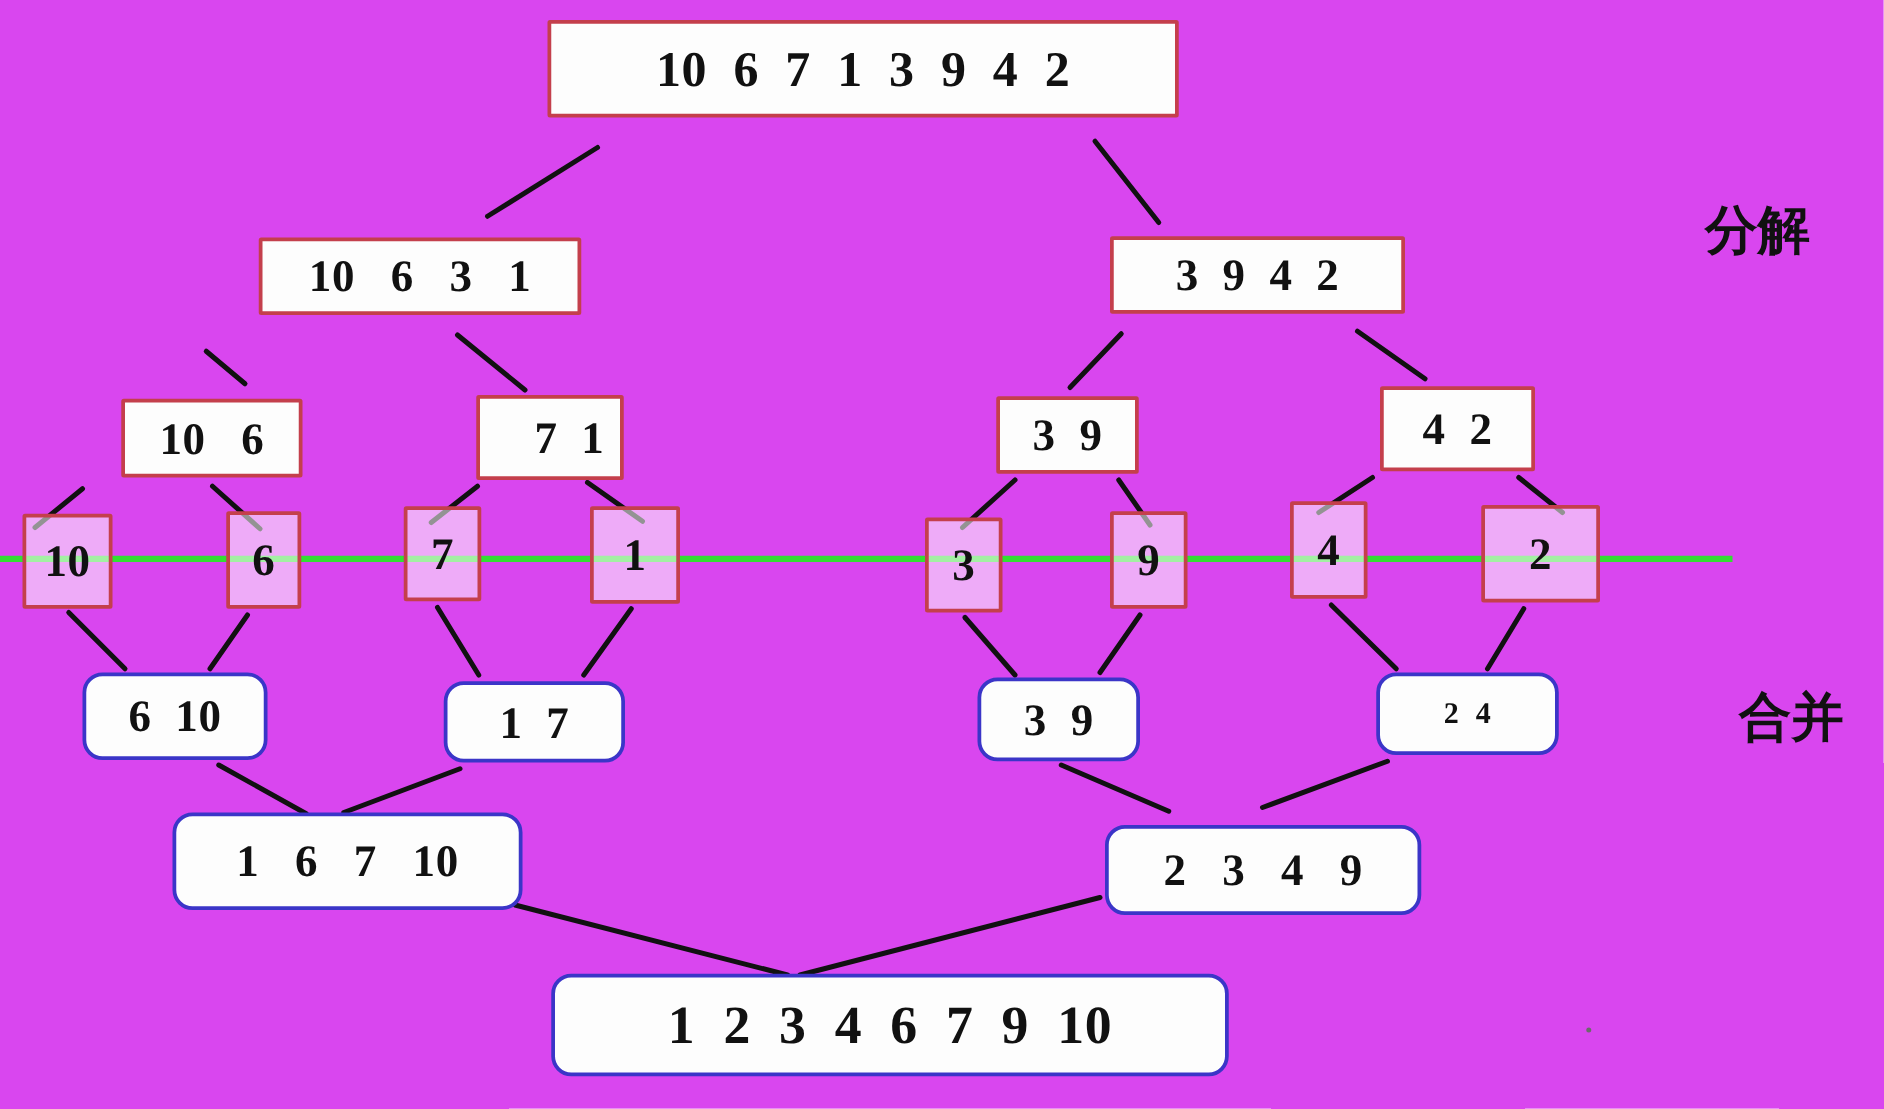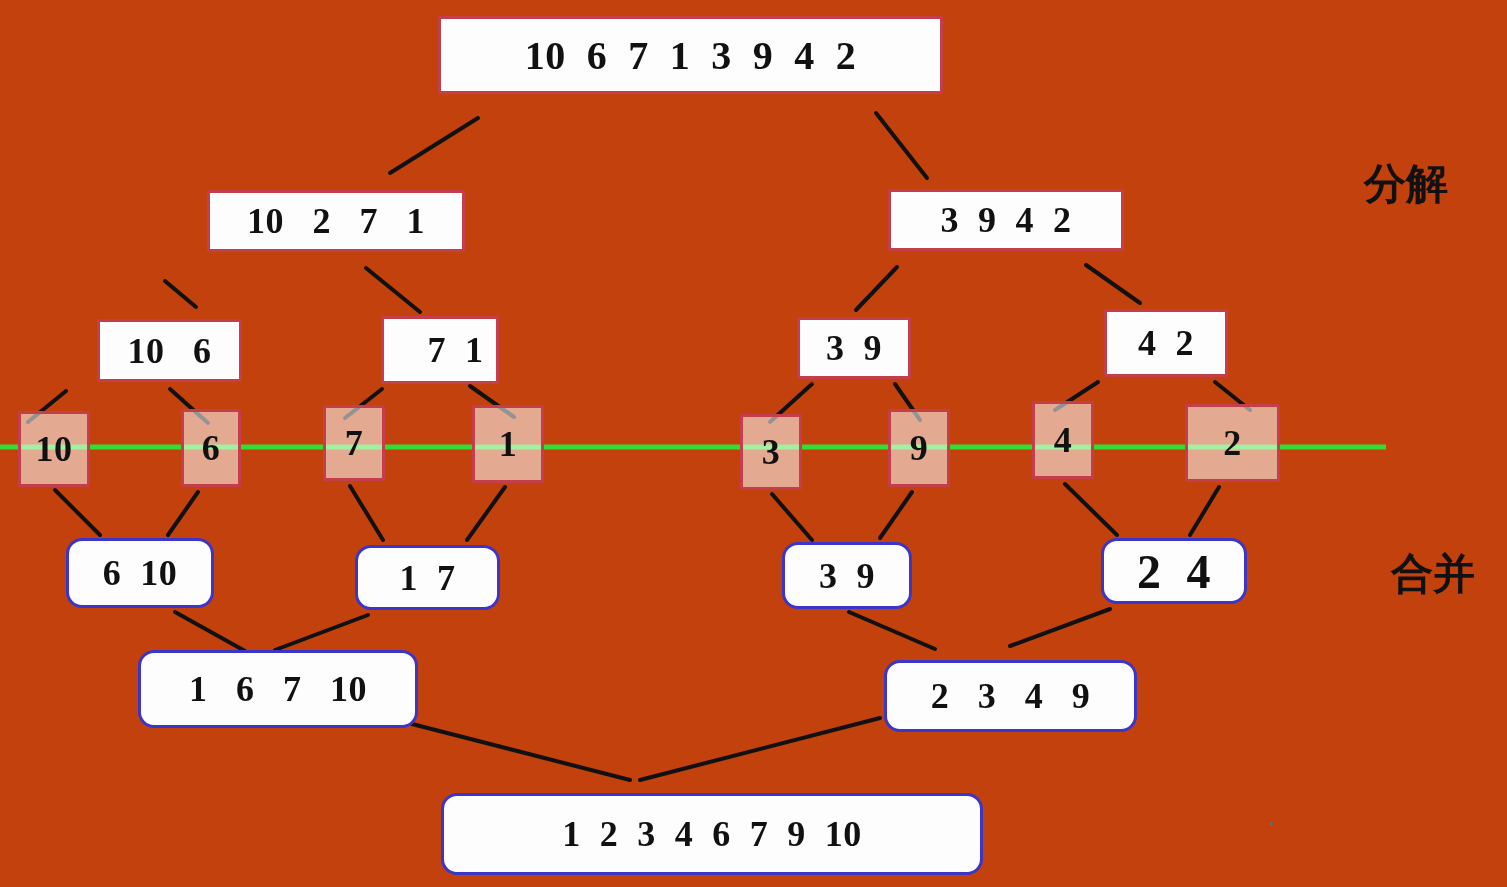--- a/index.html
+++ b/index.html
@@ -7,21 +7,21 @@
     padding: 0;
     background: #ffffff;
   }
   body {
     font-family: "Liberation Serif", "DejaVu Serif", serif;
   }
   #canvas {
     position: relative;
     width: 1507px;
     height: 887px;
-    background: #c2410c;
+    background: #d946ef;
     overflow: hidden;
   }
   #edges, #greenline {
     position: absolute;
     left: 0;
     top: 0;
     width: 1507px;
     height: 887px;
     pointer-events: none;
   }
@@ -104,41 +104,41 @@
       <line x1="412" y1="724" x2="630" y2="780" stroke="#111111" stroke-width="4" stroke-linecap="round"></line>
       <line x1="880" y1="718" x2="640" y2="780" stroke="#111111" stroke-width="4" stroke-linecap="round"></line>
     </svg>
 
   <svg id="greenline" viewBox="0 0 1507 887" preserveAspectRatio="none">
       <line x1="0" y1="447" x2="1386" y2="447" stroke="#33dd33" stroke-width="5"></line>
     </svg>
 
   <div id="nodes-layer">
       <div class="node split" style="left: 438px; top: 16px; width: 505px; height: 78px; font-size: 40px;">10  6  7  1  3  9  4  2</div>
-      <div class="node split" style="left: 207px; top: 190px; width: 258px; height: 62px; font-size: 36px;">10   2   7   1</div>
+      <div class="node split" style="left: 207px; top: 190px; width: 258px; height: 62px; font-size: 36px;">10   6   3   1</div>
       <div class="node split" style="left: 888px; top: 189px; width: 236px; height: 62px; font-size: 36px;">3  9  4  2</div>
       <div class="node split" style="left: 75px; top: 319px; width: 145px; height: 63px; font-size: 36px; margin-left: 22px;">10   6</div>
       <div class="node split" style="left: 381px; top: 316px; width: 118px; height: 68px; font-size: 36px; padding-left: 31px;">7  1</div>
       <div class="node split" style="left: 797px; top: 317px; width: 114px; height: 62px; font-size: 36px;">3  9</div>
       <div class="node split" style="left: 1104px; top: 309px; width: 124px; height: 68px; font-size: 36px;">4  2</div>
       <div class="node split leaf" style="left: 18px; top: 411px; width: 72px; height: 76px; font-size: 36px;">10</div>
       <div class="node split leaf" style="left: 181px; top: 409px; width: 60px; height: 78px; font-size: 36px;">6</div>
       <div class="node split leaf" style="left: 323px; top: 405px; width: 62px; height: 76px; font-size: 36px;">7</div>
       <div class="node split leaf" style="left: 472px; top: 405px; width: 72px; height: 78px; font-size: 36px;">1</div>
       <div class="node split leaf" style="left: 740px; top: 414px; width: 62px; height: 76px; font-size: 36px;">3</div>
       <div class="node split leaf" style="left: 888px; top: 409px; width: 62px; height: 78px; font-size: 36px;">9</div>
       <div class="node split leaf" style="left: 1032px; top: 401px; width: 62px; height: 78px; font-size: 36px;">4</div>
       <div class="node split leaf" style="left: 1185px; top: 404px; width: 95px; height: 78px; font-size: 36px;">2</div>
       <div class="node merge" style="left: 66px; top: 538px; width: 148px; height: 70px; font-size: 36px;">6  10</div>
       <div class="node merge" style="left: 355px; top: 545px; width: 145px; height: 65px; font-size: 36px;">1  7</div>
       <div class="node merge" style="left: 782px; top: 542px; width: 130px; height: 67px; font-size: 36px;">3  9</div>
-      <div class="node merge" style="left: 1101px; top: 538px; width: 146px; height: 66px; font-size: 48px;">2  4</div>
+      <div class="node merge" style="left: 1101px; top: 538px; width: 146px; height: 66px; font-size: 24px;">2  4</div>
       <div class="node merge" style="left: 138px; top: 650px; width: 280px; height: 78px; font-size: 36px;">1   6   7   10</div>
       <div class="node merge" style="left: 884px; top: 660px; width: 253px; height: 72px; font-size: 36px;">2   3   4   9</div>
-      <div class="node merge" style="left: 441px; top: 779px; width: 542px; height: 82px; font-size: 36px; margin-top: 14px;">1  2  3  4  6  7  9  10</div>
+      <div class="node merge" style="left: 441px; top: 779px; width: 542px; height: 82px; font-size: 43px;">1  2  3  4  6  7  9  10</div>
     </div>
 
   <div id="labels-layer">
       <div class="label" style="left: 1364px; top: 156px; font-size: 42px;">分解</div>
       <div class="label" style="left: 1391px; top: 546px; font-size: 42px; text-align: center;">合并</div>
     </div>
 
   <div class="dot" id="artifact-dot" style="left: 1269px; top: 822px;"></div>
 
 </div>

